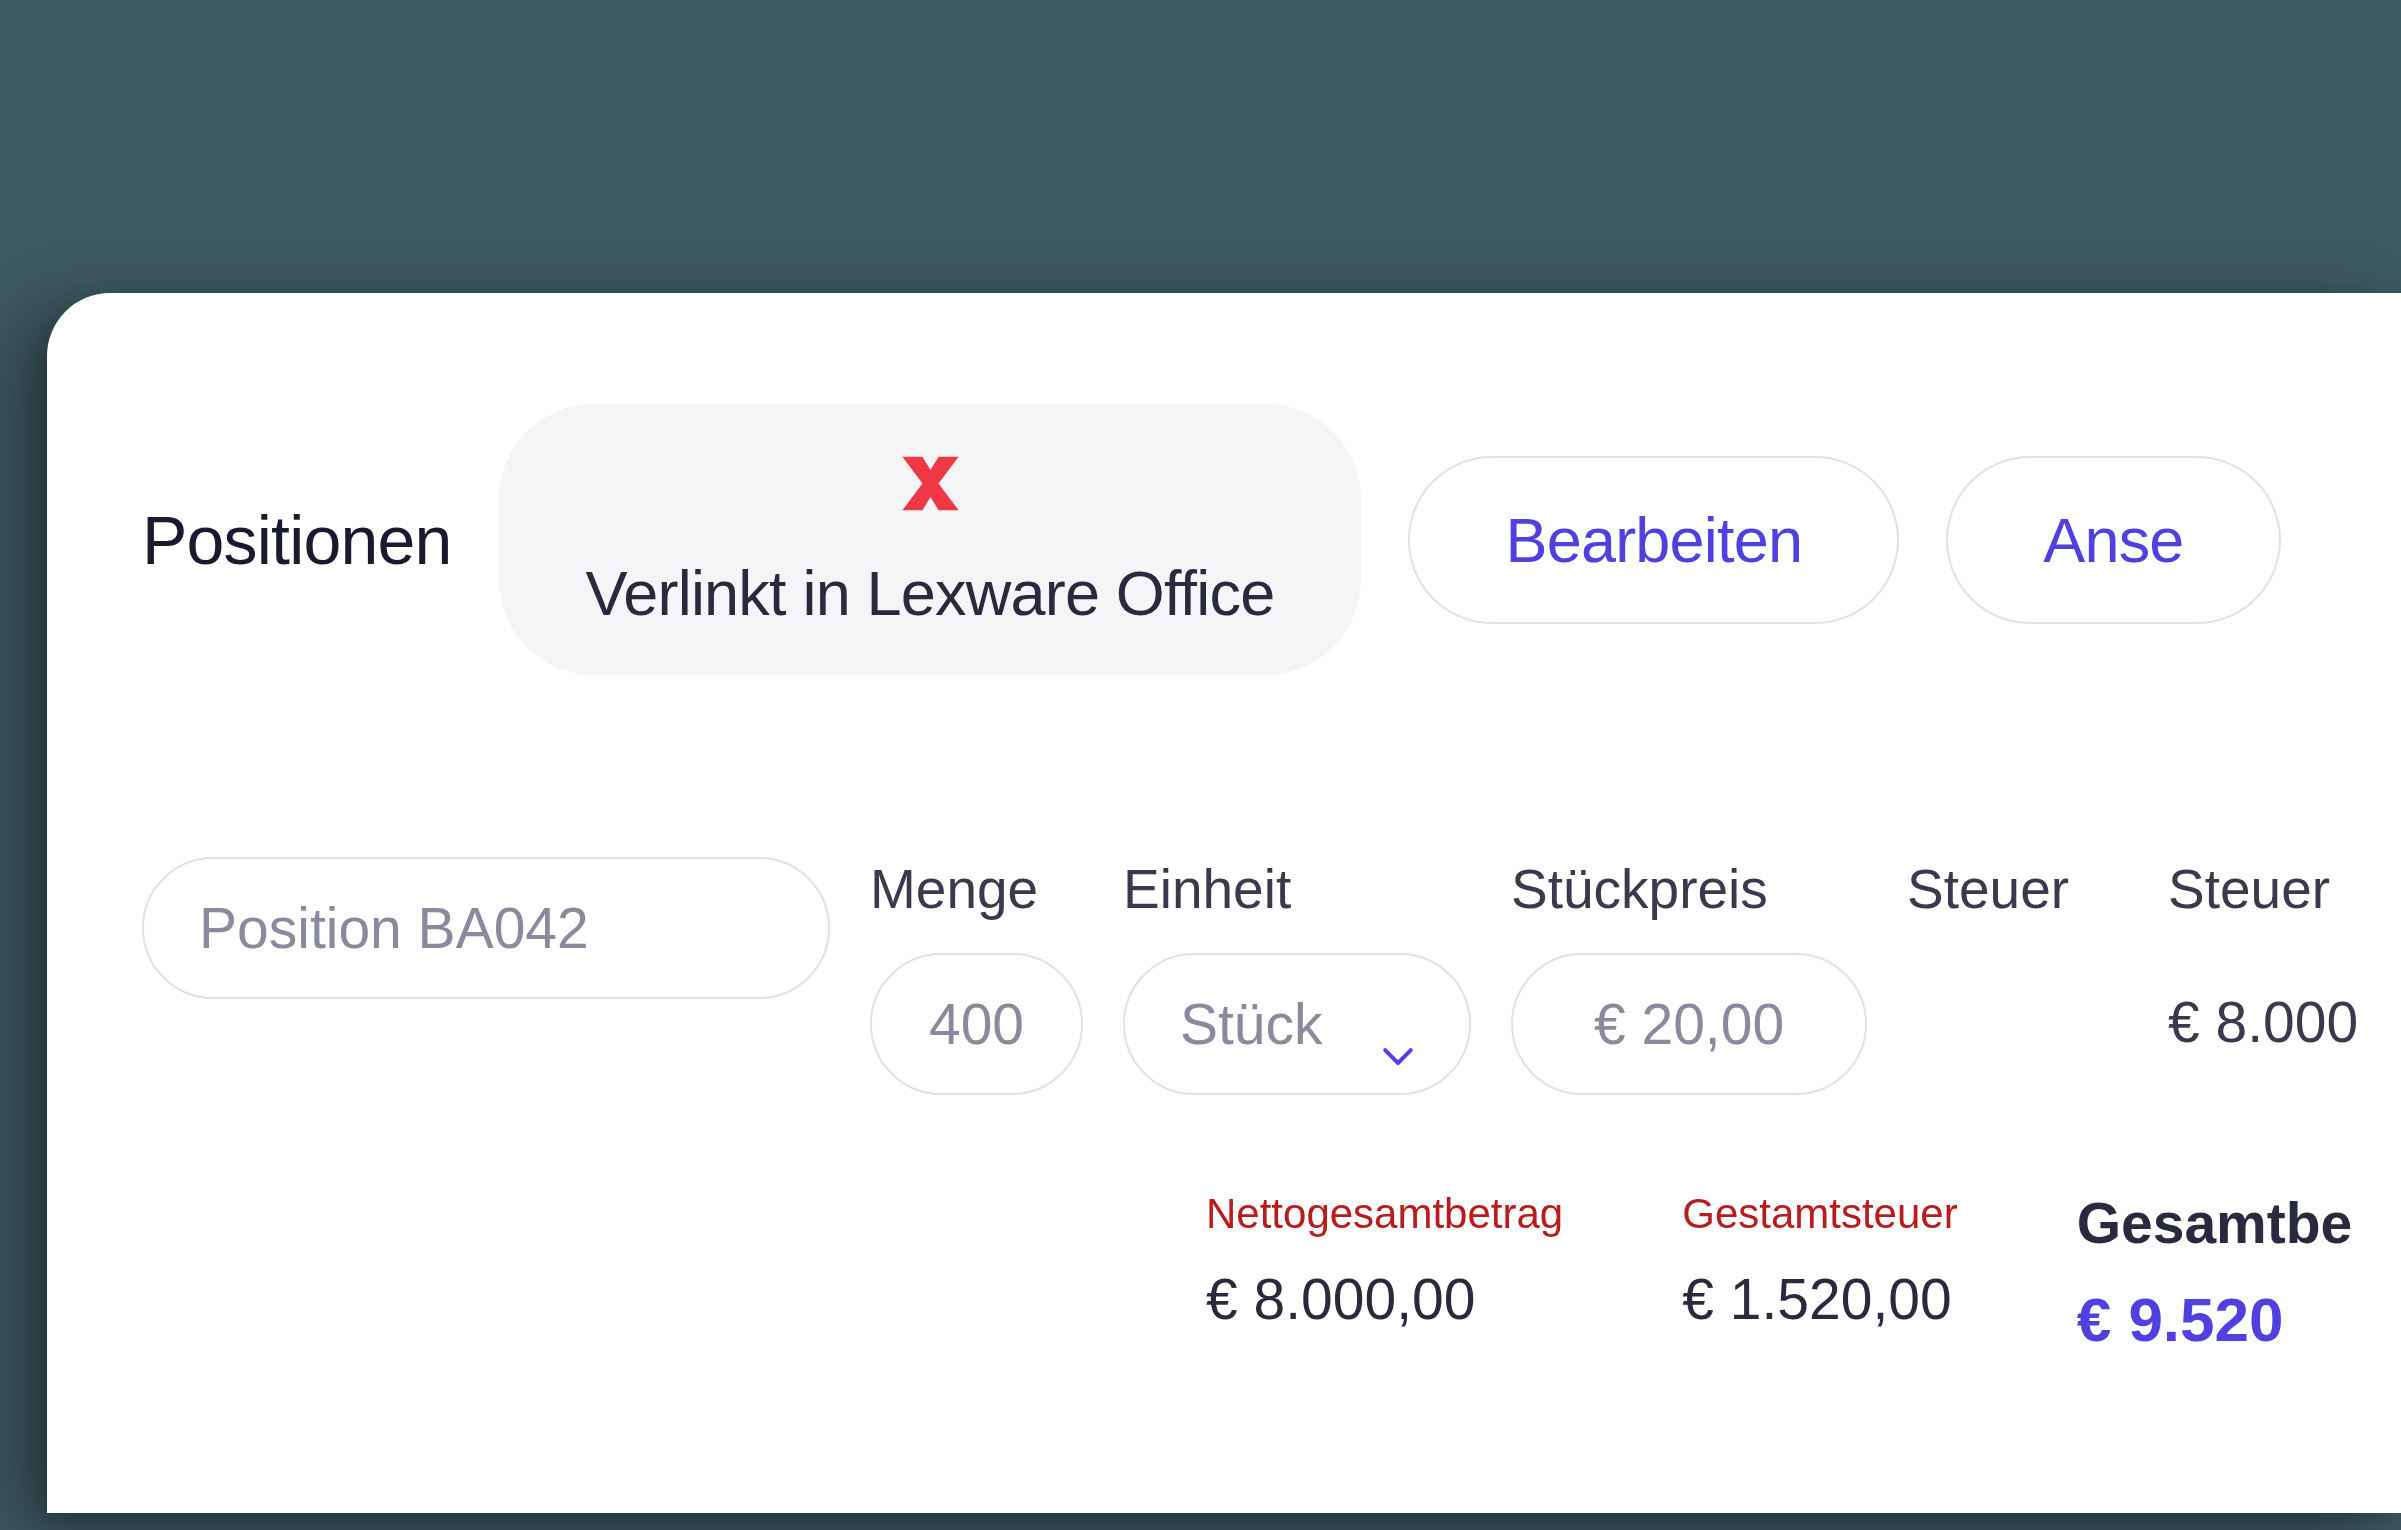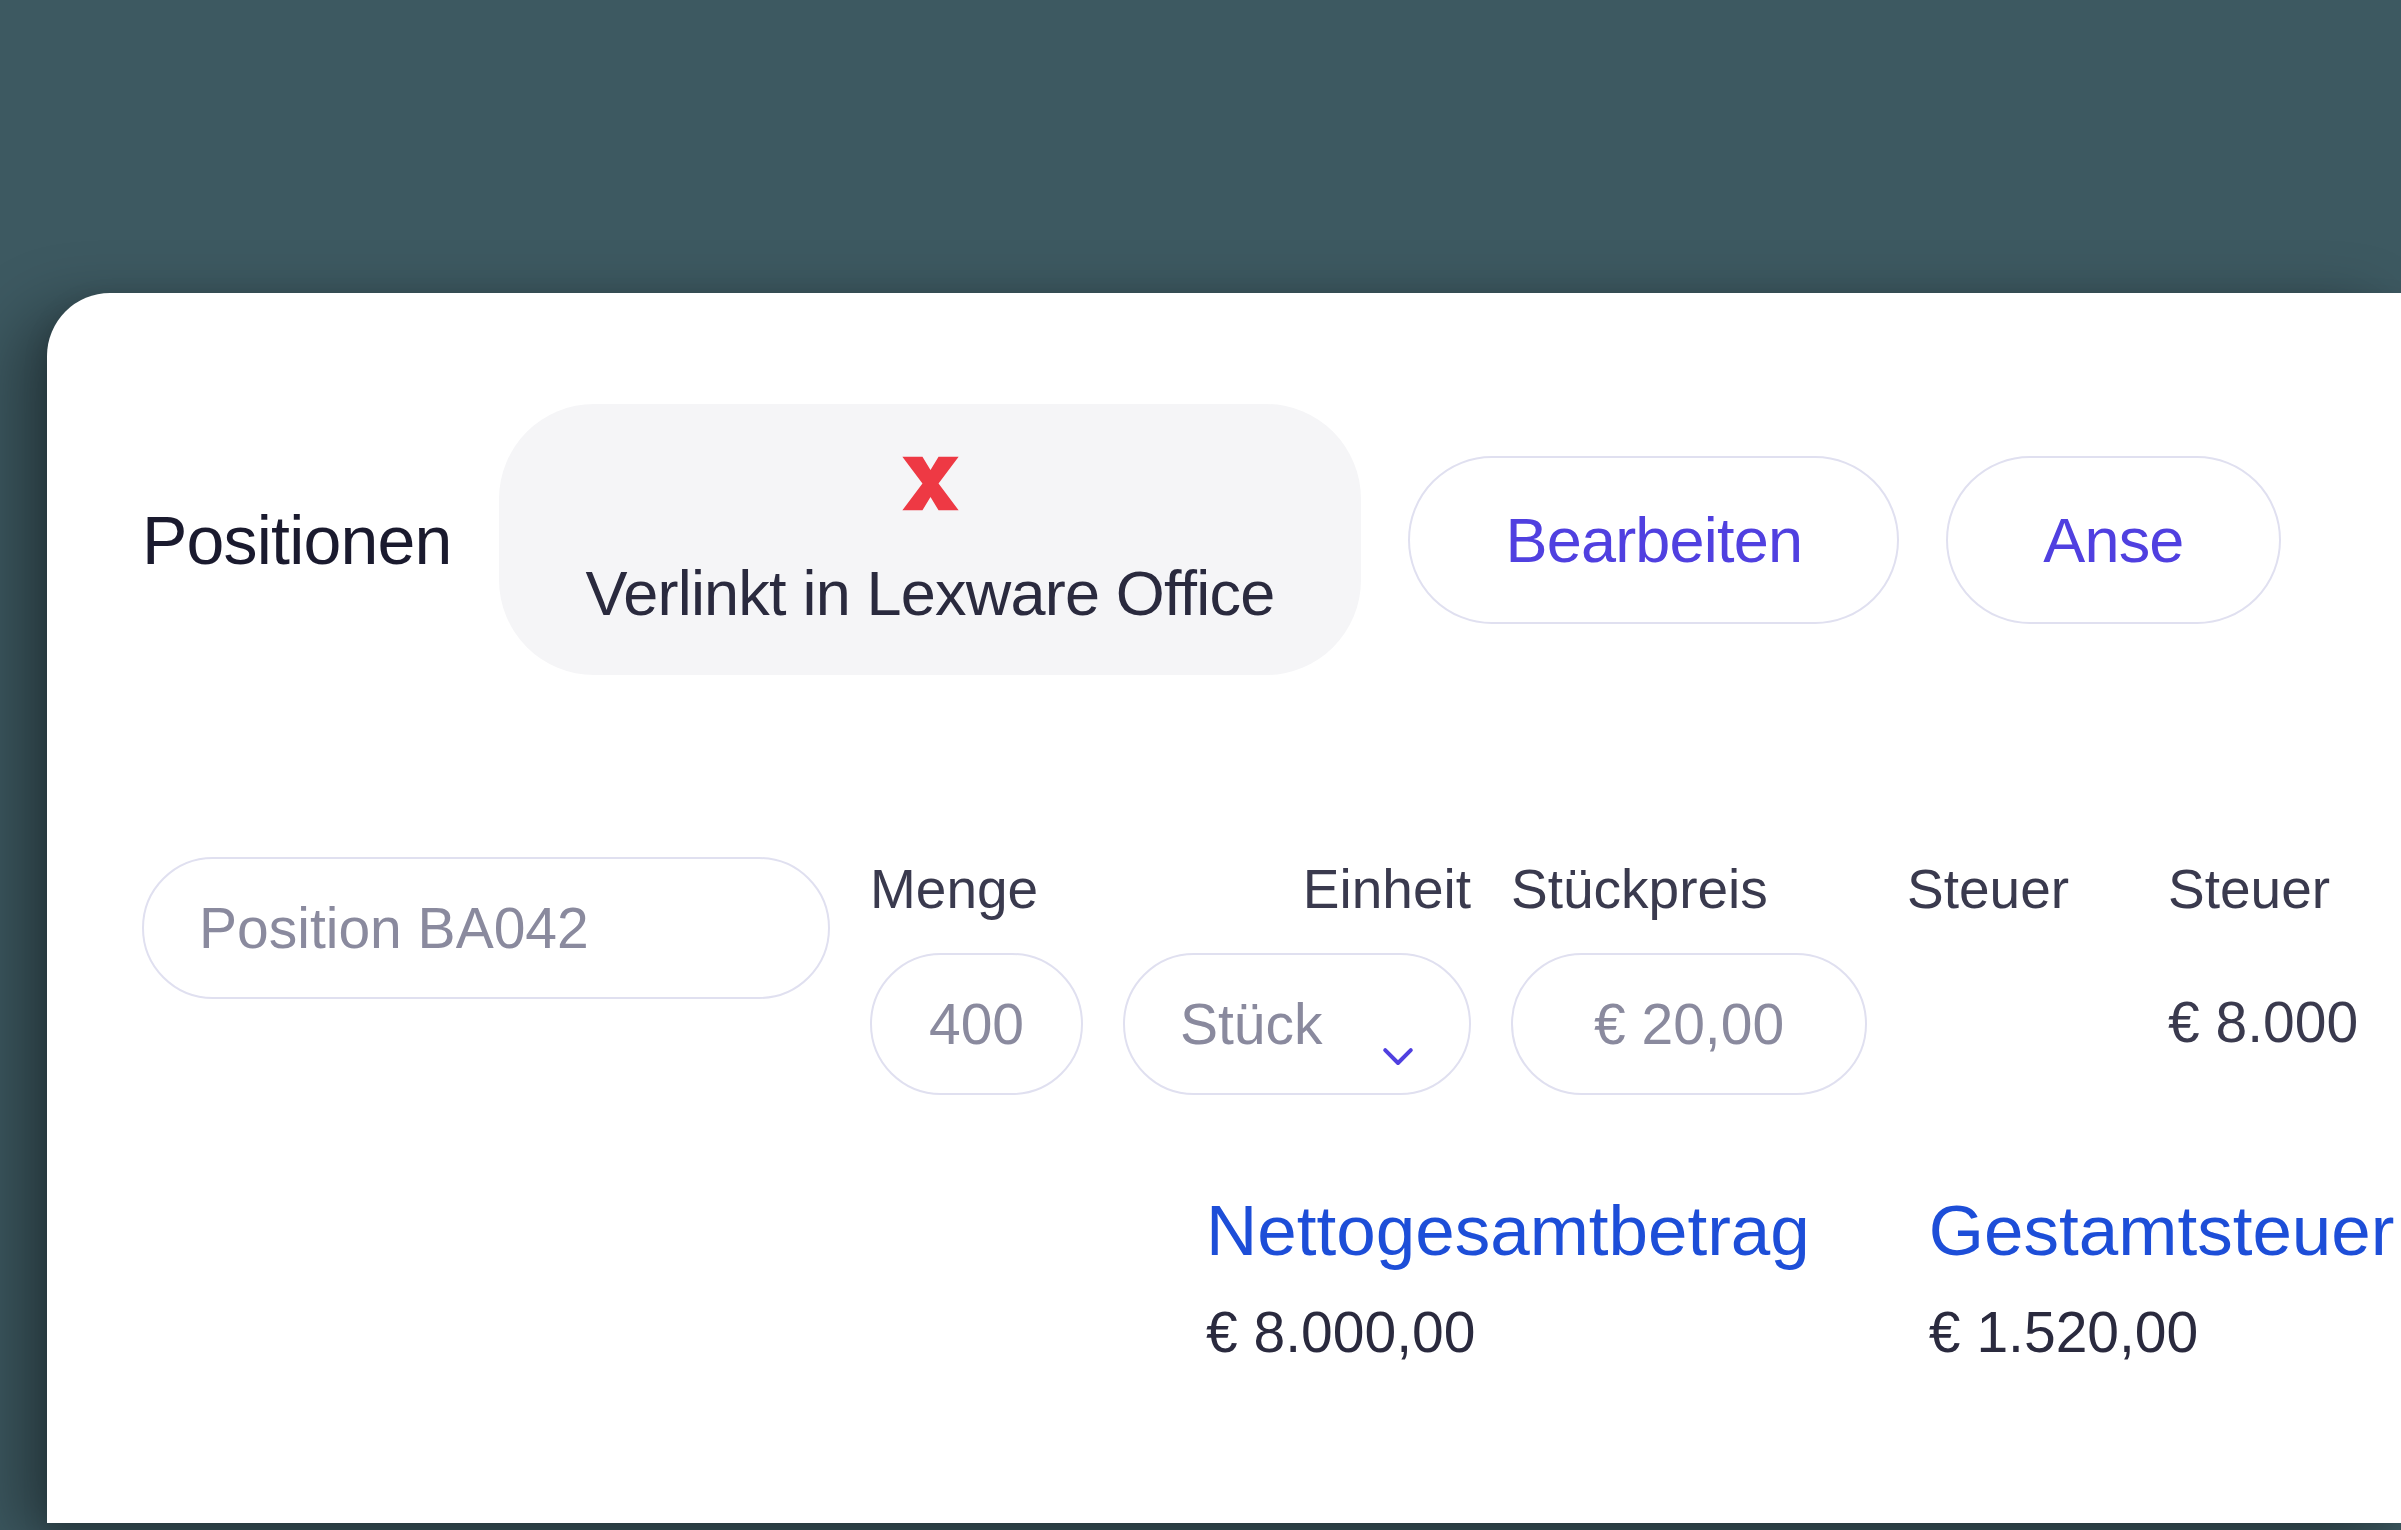--- a/index.html
+++ b/index.html
@@ -97,21 +97,21 @@
       justify-content: space-between;
       gap: 32px;
     }
     .field-input-text {
       color: #8a8a9e;
       white-space: nowrap;
     }
     .field-position { width: 688px; }
     .field-menge { width: 213px; }
     .field-menge .field-input { justify-content: center; }
-    .field-einheit { width: 348px; text-align: right; }
+    .field-einheit { width: 348px; }
     .field-stuckpreis { width: 356px; }
     .field-stuckpreis .field-input { justify-content: center; }
     .field-steuer { width: 221px; }
     .field-steuer .field-input { justify-content: center; }
     .field-netto { }
     .nettobetrag-value {
       font-size: 57px;
       color: #3a3a4e;
       padding: 36px 0;
       white-space: nowrap;
@@ -125,22 +125,22 @@
       display: flex;
       gap: 119px;
       padding-left: 1064px;
     }
     .total {
       display: flex;
       flex-direction: column;
       gap: 28px;
     }
     .total-label {
-      font-size: 71px;
-      color: #1d4ed8;
+      font-size: 42px;
+      color: #b91c1c;
       white-space: nowrap;
       text-align: center;
     }
     .total-label-bold {
       font-size: 57px;
       color: #2a2a3e;
       font-weight: 600;
       white-space: nowrap;
     }
     .total-value {

